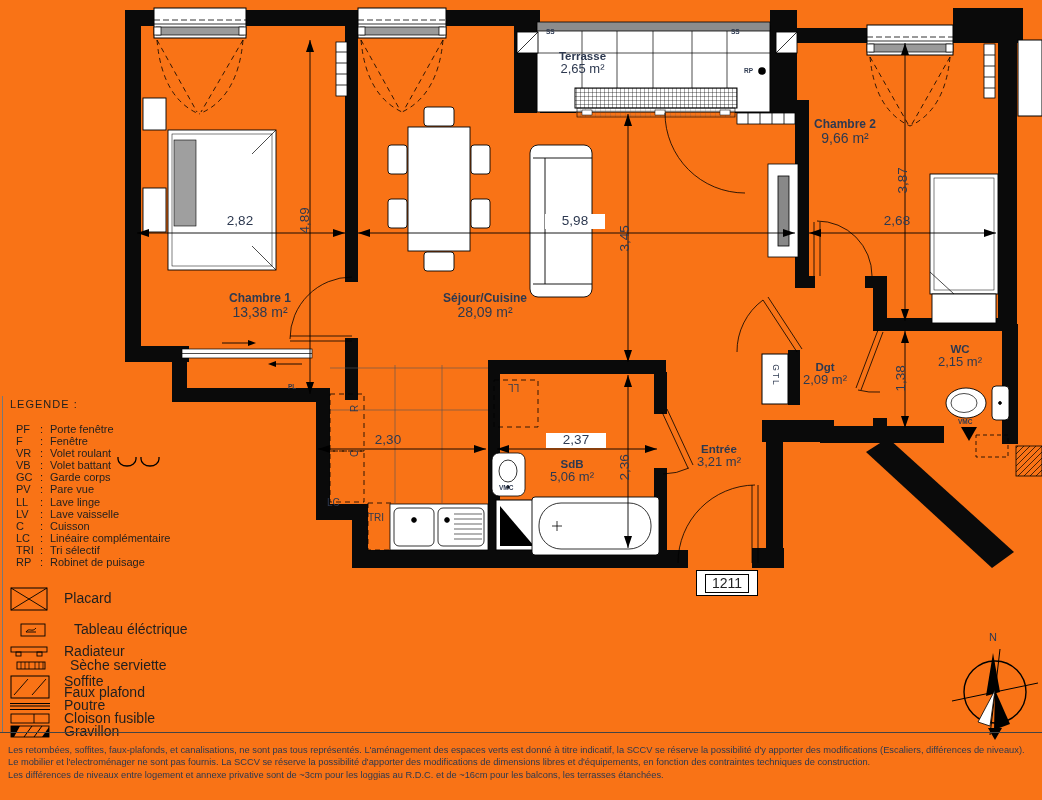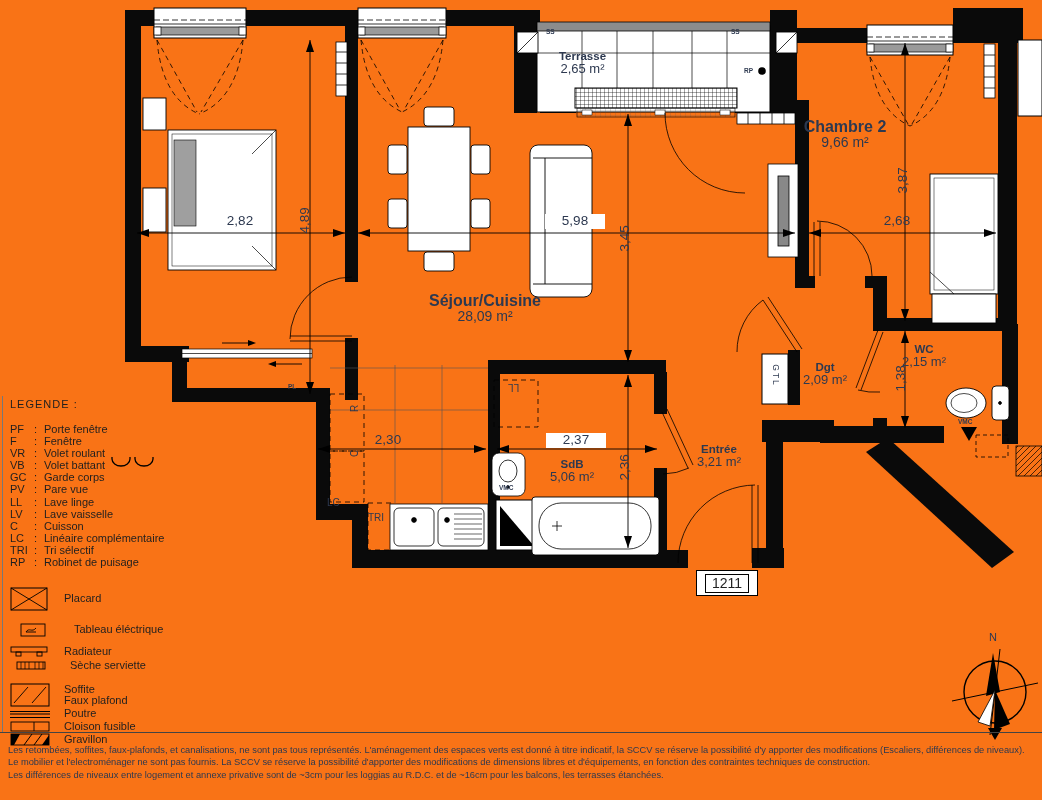--- a/index.html
+++ b/index.html
@@ -1,56 +1,56 @@
 <!DOCTYPE html>
 <html><head>
 <meta charset="utf-8">
 <style>
   html,body{margin:0;padding:0;background:#fff;}
   .stage{position:relative;width:1042px;height:800px;background:#f97316;overflow:hidden;
          font-family:Liberation Sans, sans-serif;color:#2d3950;}
   .plan-svg{position:absolute;left:0;top:0;}
   .lbl{position:absolute;line-height:1.08;}
   .room{text-align:center;}
-  .room .room-name{font-weight:bold;font-size:16px;}
+  .room .room-name{font-weight:bold;font-size:12px;}
   .room .room-area{font-size:14px;}
   .room.small .room-name{font-size:11.5px;}
   .room.small .room-area{font-size:13px;}
   .dim{font-size:13.5px;text-align:center;width:60px;}
   .dim.v{transform:rotate(-90deg);}
   .dim.bg{background:#fff;}
   .ann{font-size:9.5px;font-weight:bold;color:#2d3950;}
   .ann.tiny{font-size:6.5px;font-weight:bold;}
   .ann.rot{transform:rotate(-90deg);}
   .ann.rot180{transform:rotate(180deg);}
   .ann.rot90{transform:rotate(90deg);}
   .ann.plain{font-weight:normal;font-size:10px;}
   .gtl{width:50px;text-align:center;letter-spacing:2px;font-size:8.5px;font-weight:normal;}
   .lot-box{position:absolute;left:696px;top:570px;width:60px;height:24px;border:1px solid #000;
            display:flex;align-items:center;justify-content:center;background:#fff;}
   .lot-inner{border:1px solid #000;padding:0 6px;font-size:14px;line-height:17px;color:#222;}
   .north-label{font-size:11px;color:#2d3950;width:20px;text-align:center;}
   
   .legend{position:absolute;left:10px;top:398px;width:310px;color:#1f1f1f;}
   .legend-title{font-size:11px;letter-spacing:1px;color:#1f1f1f;}
-  .abbr-list{margin-top:13px;position:relative;}
+  .abbr-list{margin-top:13px;position:relative;margin-left:6px;}
   .abbr-row{font-size:11px;line-height:12.1px;white-space:nowrap;}
   .abbr-row .abbr{display:inline-block;width:24px;}
   .abbr-row .colon{display:inline-block;width:10px;}
   .abbr-row .colon::before{content:":";}
   .vb-symbol{position:absolute;left:100px;top:33px;}
   .sym-list{position:absolute;left:10px;top:585px;width:300px;}
   .sym-row{display:flex;align-items:center;}
   .sym-row .icon-cell{width:54px;display:flex;justify-content:flex-start;align-items:center;}
-  .sym-row .sym-label{font-size:11px;color:#1f1f1f;line-height:11.5px;}
+  .sym-row .sym-label{font-size:14px;color:#1f1f1f;line-height:11.5px;}
   .r-placard{height:28px;}
   .r-tableau{height:21px;margin-top:6px;}
   .r-radiateur{height:15px;margin-top:4px;}
   .r-seche{height:13px;}
-  .r-soffite{height:26px;margin-top:10px;}
+  .r-soffite{height:26px;margin-top:2px;}
   .r-poutre{height:12px;}
   .r-cloison{height:13px;}
   .r-gravillon{height:13px;}
   
   .rule-bottom{position:absolute;left:0;top:732px;width:1042px;border-top:1px solid #444;}
   .rule-left{position:absolute;left:2px;top:396px;height:336px;border-left:1px solid #777;}
   .footer{position:absolute;left:8px;top:744px;width:1030px;font-size:9.3px;color:#2d3950;}
   .footer div{line-height:12.4px;white-space:nowrap;overflow:hidden;}
 </style>
 </head>
@@ -344,33 +344,37 @@
     <polygon points="995,690 1010,724 994,730" fill="#000"></polygon>
     <path d="M995,690 L978,722 L990,726 Z" fill="#fff" stroke="#000" stroke-width="0.8"></path>
     <polygon points="988,728 1002,728 995,740" fill="#000"></polygon>
   </g>
 </svg>
 
 <div class="lbl room small" style="left:540px;top:50px;width:85px;">
   <div class="room-name">Terrasse</div>
   <div class="room-area">2,65 m²</div>
 </div>
+<div class="lbl room" style="left:200px;top:292px;width:120px;">
+  <div class="room-name">Chambre 1</div>
+  <div class="room-area">13,38 m²</div>
+</div>
 <div class="lbl room" style="left:425px;top:292px;width:120px;">
   <div class="room-name">Séjour/Cuisine</div>
   <div class="room-area">28,09 m²</div>
 </div>
 <div class="lbl room" style="left:785px;top:118px;width:120px;">
   <div class="room-name">Chambre 2</div>
   <div class="room-area">9,66 m²</div>
 </div>
 <div class="lbl room small" style="left:770px;top:333px;width:110px;margin-top:28px;">
   <div class="room-name">Dgt</div>
   <div class="room-area">2,09 m²</div>
 </div>
-<div class="lbl room small" style="left:869px;top:343px;width:110px;">
+<div class="lbl room small" style="left:905px;top:343px;width:110px;">
   <div class="room-name">WC</div>
   <div class="room-area">2,15 m²</div>
 </div>
 <div class="lbl room small" style="left:517px;top:458px;width:110px;">
   <div class="room-name">SdB</div>
   <div class="room-area">5,06 m²</div>
 </div>
 <div class="lbl room small" style="left:664px;top:443px;width:110px;">
   <div class="room-name">Entrée</div>
   <div class="room-area">3,21 m²</div>

